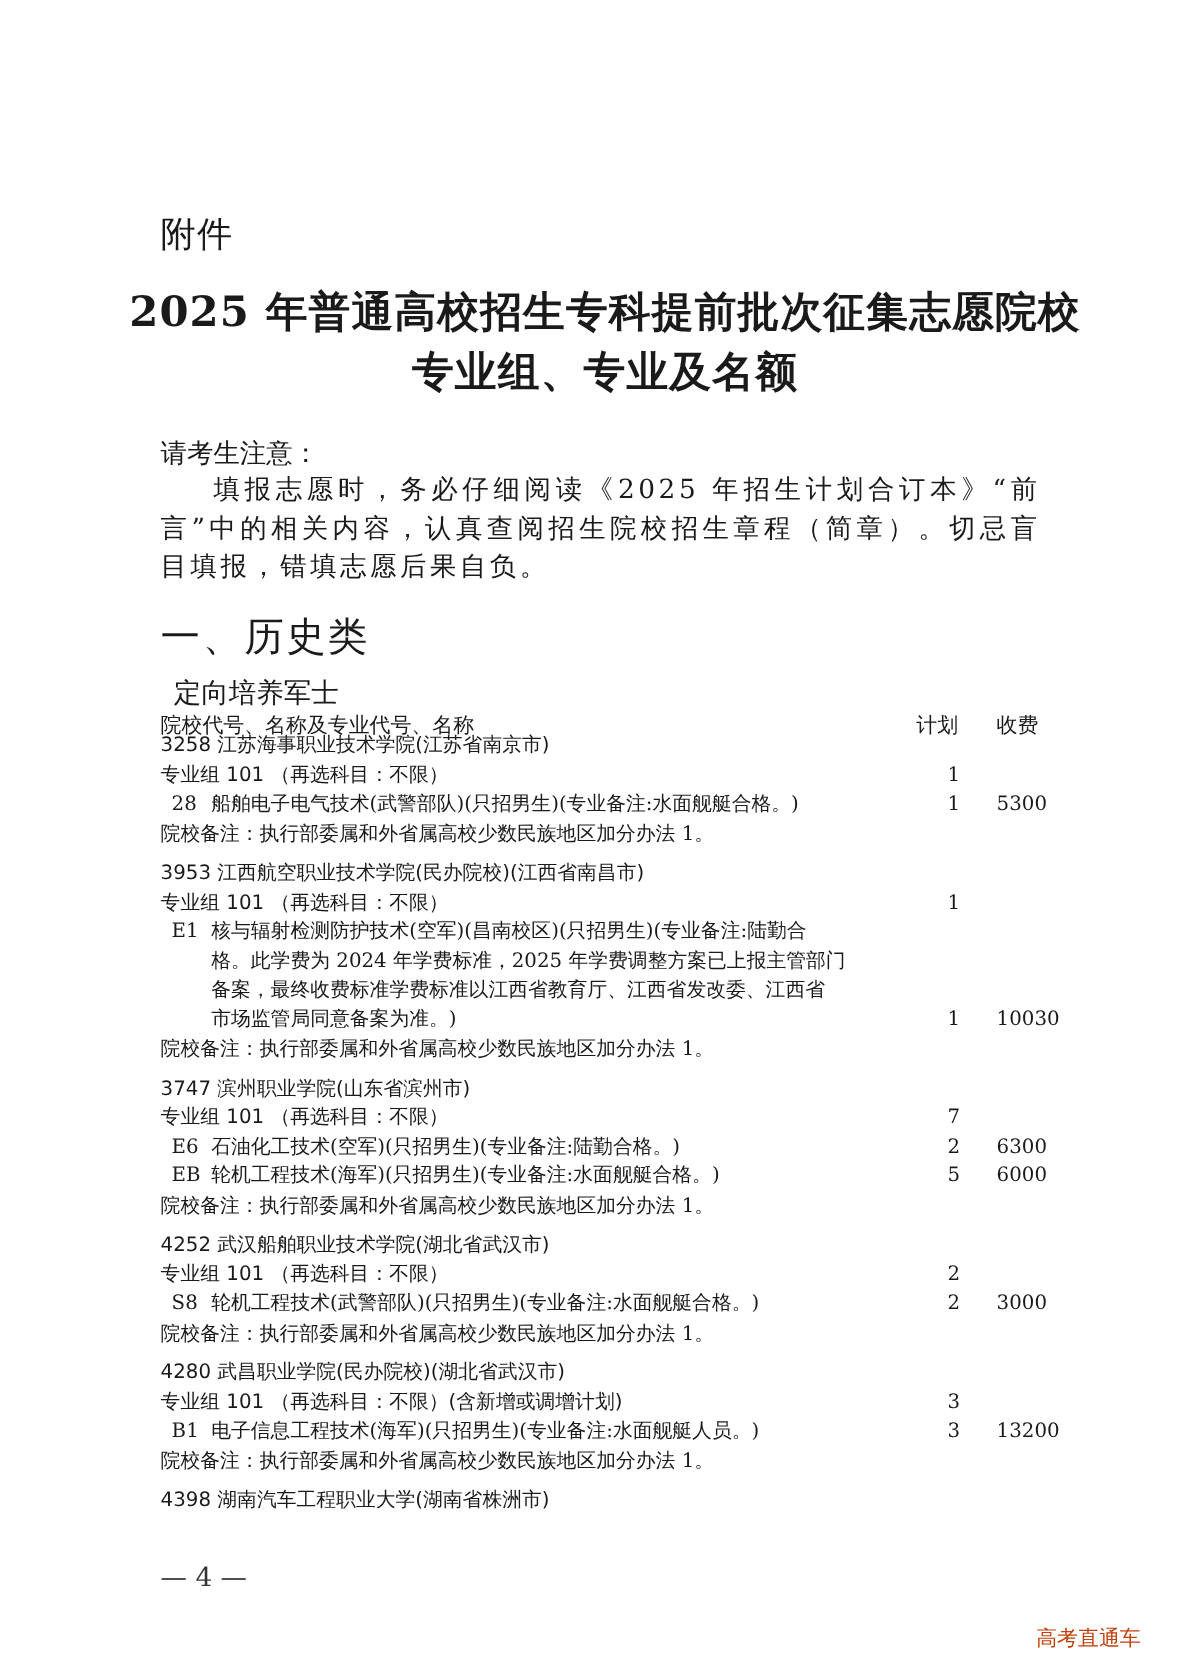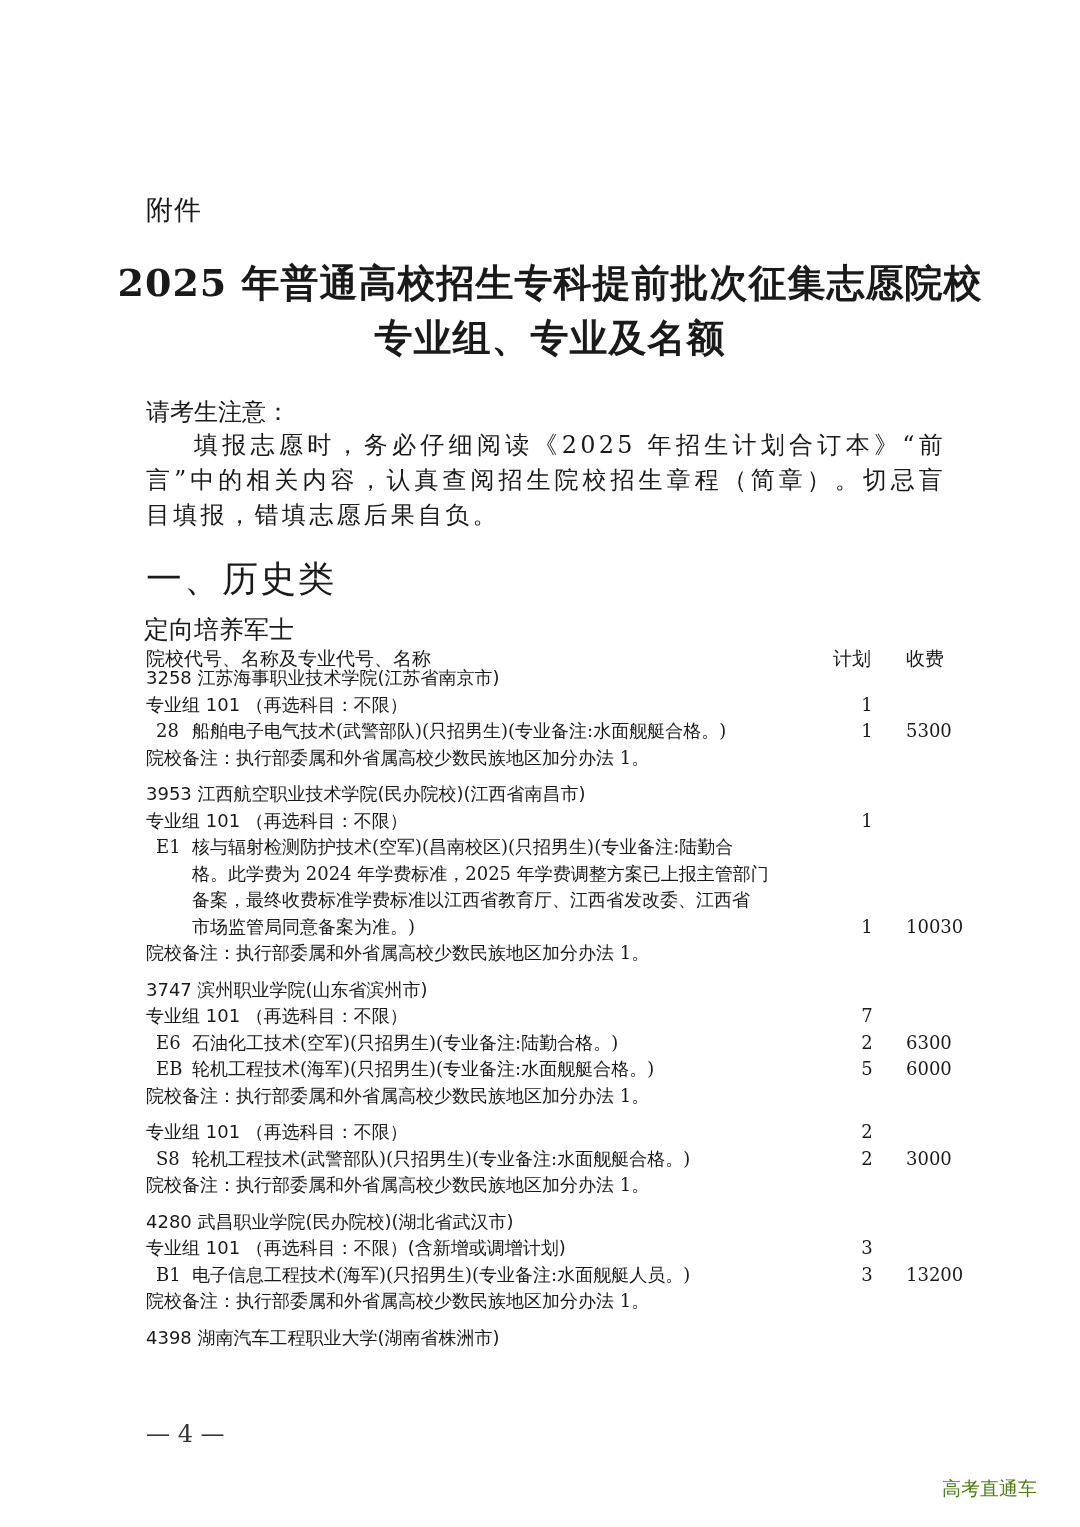--- a/index.html
+++ b/index.html
@@ -2,45 +2,45 @@
 <html><head>
   <meta charset="utf-8">
   <style>
     html, body { margin: 0; padding: 0; background: #ffffff; }
     body {
       width: 1080px; height: 1527px; position: relative; overflow: hidden;
       color: #1a1a1a;
       font-family: "DejaVu Serif", "Liberation Serif", serif;
     }
     .abs { position: absolute; }
-    .attachment { left: 146px; top: 192px; font-size: 27px; font-family: Liberation Serif, serif; letter-spacing: 1px; }
+    .attachment { left: 146px; top: 192px; font-size: 32px; font-family: Liberation Serif, serif; letter-spacing: 1px; }
     .title { left: 0; width: 1080px; text-align: center; font-weight: bold; font-size: 38px; font-family: "DejaVu Serif", serif; letter-spacing: 1px; }
     .title1 { top: 258px; left: 10px; }
     .title2 { top: 313px; left: 10px; }
     .notice-label { left: 146px; top: 396px; font-size: 24px; }
     .notice-body { left: 146px; top: 428px; width: 800px; font-size: 24px; line-height: 35px; text-indent: 48px; letter-spacing: 3.2px; text-align: justify; }
     .section-h { left: 146px; top: 555px; font-size: 36px; font-family: "DejaVu Sans", sans-serif; letter-spacing: 2px; }
-    .sub-h { left: 144px; top: 613px; font-size: 25px; font-family: "DejaVu Sans", sans-serif; }
+    .sub-h { left: 158px; top: 613px; font-size: 25px; font-family: "DejaVu Sans", sans-serif; }
     .colhead { top: 646px; font-size: 19px; font-family: "DejaVu Sans", sans-serif; }
     .col-name { left: 146px; }
     .col-plan { left: 833px; }
     .col-fee { left: 906px; }
     .entries { left: 146px; top: 665px; width: 820px; }
     .school { margin-bottom: 10px; }
     .line { position: relative; height: 26.5px; font-size: 18px; line-height: 26.5px; white-space: nowrap; }
     .sans { font-family: "DejaVu Sans", sans-serif; }
     .serif { font-family: "DejaVu Serif", serif; }
     .plan { position: absolute; left: 714px; width: 14px; text-align: center; }
     .fee { position: absolute; left: 760px; }
     .major { padding-left: 10px; }
     .major .code { display: inline-block; width: 36px; }
     .major-multi .line.cont { padding-left: 46px; }
     .remark-label { font-family: Liberation Serif, serif; margin-top: 32px; }
     .footer-page { left: 146px; top: 1420px; font-size: 24px; color: #333; }
-    .watermark { left: 942px; top: 1476px; font-size: 19px; color: #4d7c0f; font-family: "DejaVu Sans", sans-serif; }
+    .watermark { left: 942px; top: 1476px; font-size: 19px; color: #c2410c; font-family: "DejaVu Sans", sans-serif; }
   </style>
 </head>
 <body>
 
 <div>
   <div class="abs attachment">附件</div>
   <div class="abs title title1">2025 年普通高校招生专科提前批次征集志愿院校</div>
   <div class="abs title title2">专业组、专业及名额</div>
 
   <div class="abs notice-label">请考生注意：</div>
@@ -109,20 +109,21 @@
         <span class="code">EB</span><span>轮机工程技术(海军)(只招男生)(专业备注:水面舰艇合格。)</span>
         <span class="plan">5</span>
         <span class="fee">6000</span>
       </div>
       <div class="line serif">
         <span class="remark-label">院校备注：</span><span>执行部委属和外省属高校少数民族地区加分办法 1。</span>
       </div>
     </div>
 
     <div class="school">
+      <div class="line sans">4252  武汉船舶职业技术学院(湖北省武汉市)</div>
       <div class="line sans">
         <span>专业组 101 （再选科目：不限）</span>
         <span class="plan serif">2</span>
       </div>
       <div class="line serif major">
         <span class="code">S8</span><span>轮机工程技术(武警部队)(只招男生)(专业备注:水面舰艇合格。)</span>
         <span class="plan">2</span>
         <span class="fee">3000</span>
       </div>
       <div class="line serif">

